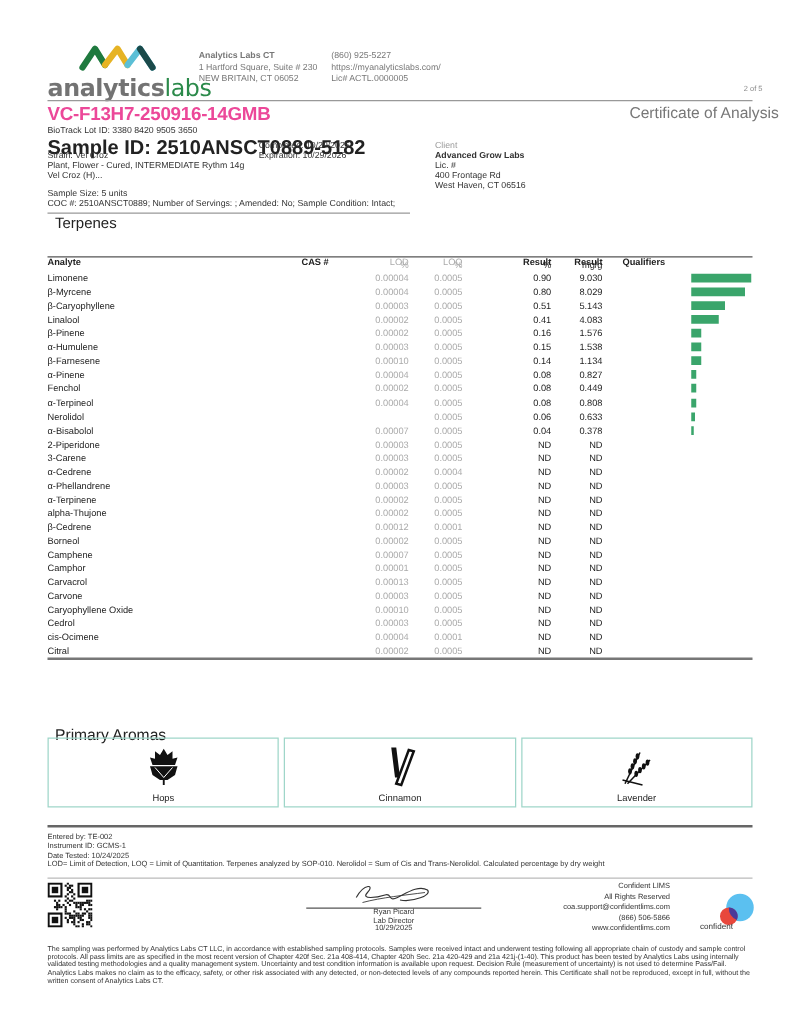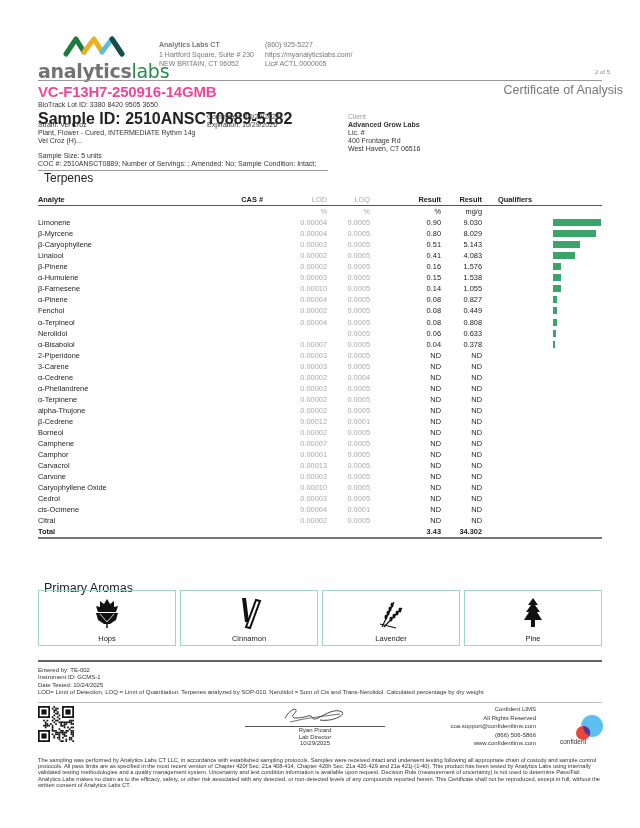--- a/index.html
+++ b/index.html
@@ -31,21 +31,21 @@
   .tbl { left: 38px; top: 194px; width: 564px; }
   .row { position: relative; height: 11.05px; font-size: 7.4px; line-height: 11px; }
   .row span { position: absolute; top: 0; white-space: nowrap; }
   .c-name { left: 0; color: #222; }
   .c-cas { right: 339px; }
   .c-lod { right: 275px; color: #aaa; }
   .c-loq { right: 232px; color: #aaa; }
   .c-rp { right: 161px; color: #222; }
   .c-rm { right: 120px; color: #222; }
   .c-q { left: 460px; }
-  .hdr-row span { font-weight: bold; color: #222; }
+  .hdr-row span { font-weight: bold; color: #222; margin-top: 10px; }
   .hdr-row .c-lod, .hdr-row .c-loq { font-weight: normal; color: #aaa; }
   .hdr-line { height: 1px; background: #555; margin-top: 0; }
   .unit-row span { color: #aaa; }
   .unit-row .c-rp, .unit-row .c-rm { color: #222; }
   .total-row span { font-weight: bold; color: #222; }
   .bar { position: absolute; top: 2px; height: 7px; background: #3aa56b; left: 515px; }
   .tbl-end { height: 2px; background: #777; }
 
   
   .aromas { left: 38px; top: 590px; width: 564px; height: 56px; display: flex; gap: 4px; }
@@ -182,21 +182,21 @@
         <span class="c-loq">0.0005</span>
         <span class="c-rp">0.15</span>
         <span class="c-rm">1.538</span>
         <div class="bar" style="width: 8.17542px; background: rgb(58, 165, 107);"></div>
       </div>
       <div class="row">
         <span class="c-name">β-Farnesene</span>
         <span class="c-lod">0.00010</span>
         <span class="c-loq">0.0005</span>
         <span class="c-rp">0.14</span>
-        <span class="c-rm">1.055</span>
+        <span class="c-rm">1.134</span>
         <div class="bar" style="width: 7.68106px; background: rgb(58, 165, 107);"></div>
       </div>
       <div class="row">
         <span class="c-name">α-Pinene</span>
         <span class="c-lod">0.00004</span>
         <span class="c-loq">0.0005</span>
         <span class="c-rp">0.08</span>
         <span class="c-rm">0.827</span>
         <div class="bar" style="width: 4.39601px; background: rgb(58, 165, 107);"></div>
       </div>
@@ -338,25 +338,20 @@
         <span class="c-rm">ND</span>
       </div>
       <div class="row">
         <span class="c-name">Citral</span>
         <span class="c-lod">0.00002</span>
         <span class="c-loq">0.0005</span>
         <span class="c-rp">ND</span>
         <span class="c-rm">ND</span>
       </div>
     </div>
-  <div class="row total-row">
-    <span class="c-name">Total</span>
-    <span class="c-rp">3.43</span>
-    <span class="c-rm">34.302</span>
-  </div>
   <div class="tbl-end"></div>
 </div>
 
 <div class="abs sec-title" style="top:569px;font-size:12.5px;margin-top:12px;">Primary Aromas</div>
 <div class="abs aromas">
   <div class="aroma">
     <svg width="34" height="34" viewBox="0 0 34 34">
       <path d="M17 3 L20 8 L24 5 L24 11 L28 10 L26 16 L8 16 L6 10 L10 11 L10 5 L14 8 Z" fill="#111"></path>
       <path d="M6 17 L28 17 L26 24 L20 28 L14 28 L8 24 Z" fill="#111"></path>
       <line x1="17" y1="28" x2="17" y2="32" stroke="#111" stroke-width="1.5"></line>
@@ -383,27 +378,20 @@
           <ellipse cx="16" cy="13" rx="1.5" ry="2.5"></ellipse>
           <ellipse cx="14" cy="17" rx="1.5" ry="2.5"></ellipse>
           <ellipse cx="12" cy="21" rx="1.5" ry="2.5"></ellipse>
         <ellipse cx="26" cy="14" rx="1.5" ry="2.5"></ellipse>
           <ellipse cx="23" cy="17" rx="1.5" ry="2.5"></ellipse>
           <ellipse cx="20" cy="20" rx="1.5" ry="2.5"></ellipse>
           <ellipse cx="17" cy="23" rx="1.5" ry="2.5"></ellipse>
       </g>
     </svg>
     <div class="lbl">Lavender</div>
-  </div>
-  <div class="aroma">
-    <svg width="34" height="34" viewBox="0 0 34 34">
-      <path d="M17 2 L22 9 L19 9 L24 16 L21 16 L26 24 L8 24 L13 16 L10 16 L15 9 L12 9 Z" fill="#111"></path>
-      <rect x="15" y="24" width="4" height="7" fill="#111"></rect>
-    </svg>
-    <div class="lbl">Pine</div>
   </div>
 </div>
 
 <div class="abs hr-sec" style="top:660px;width:564px;height:2px;background:#666;"></div>
 
 <div class="abs notes">
   <div>Entered by: TE-002</div>
   <div>Instrument ID: GCMS-1</div>
   <div>Date Tested: 10/24/2025</div>
   <div>LOD= Limit of Detection, LOQ = Limit of Quantitation. Terpenes analyzed by SOP-010. Nerolidol = Sum of Cis and Trans-Nerolidol. Calculated percentage by dry weight</div>

